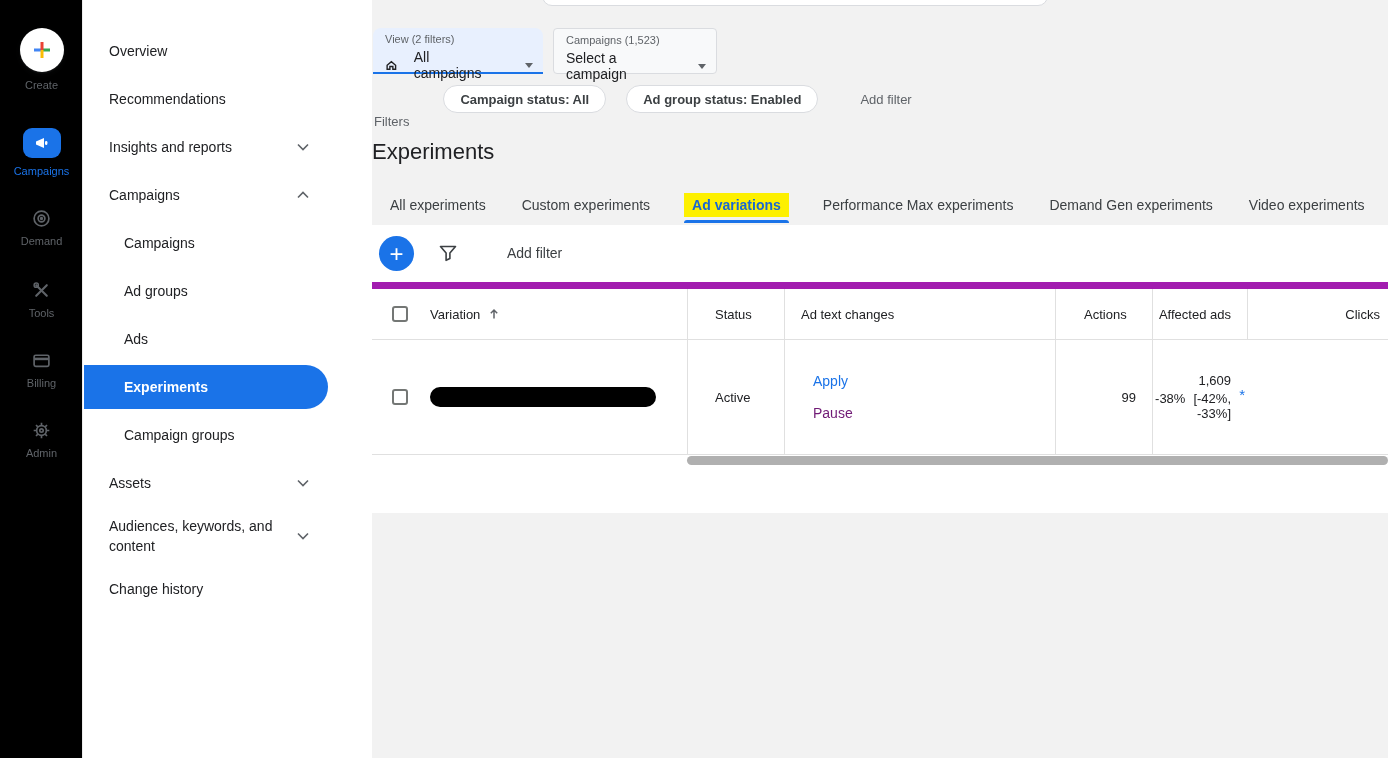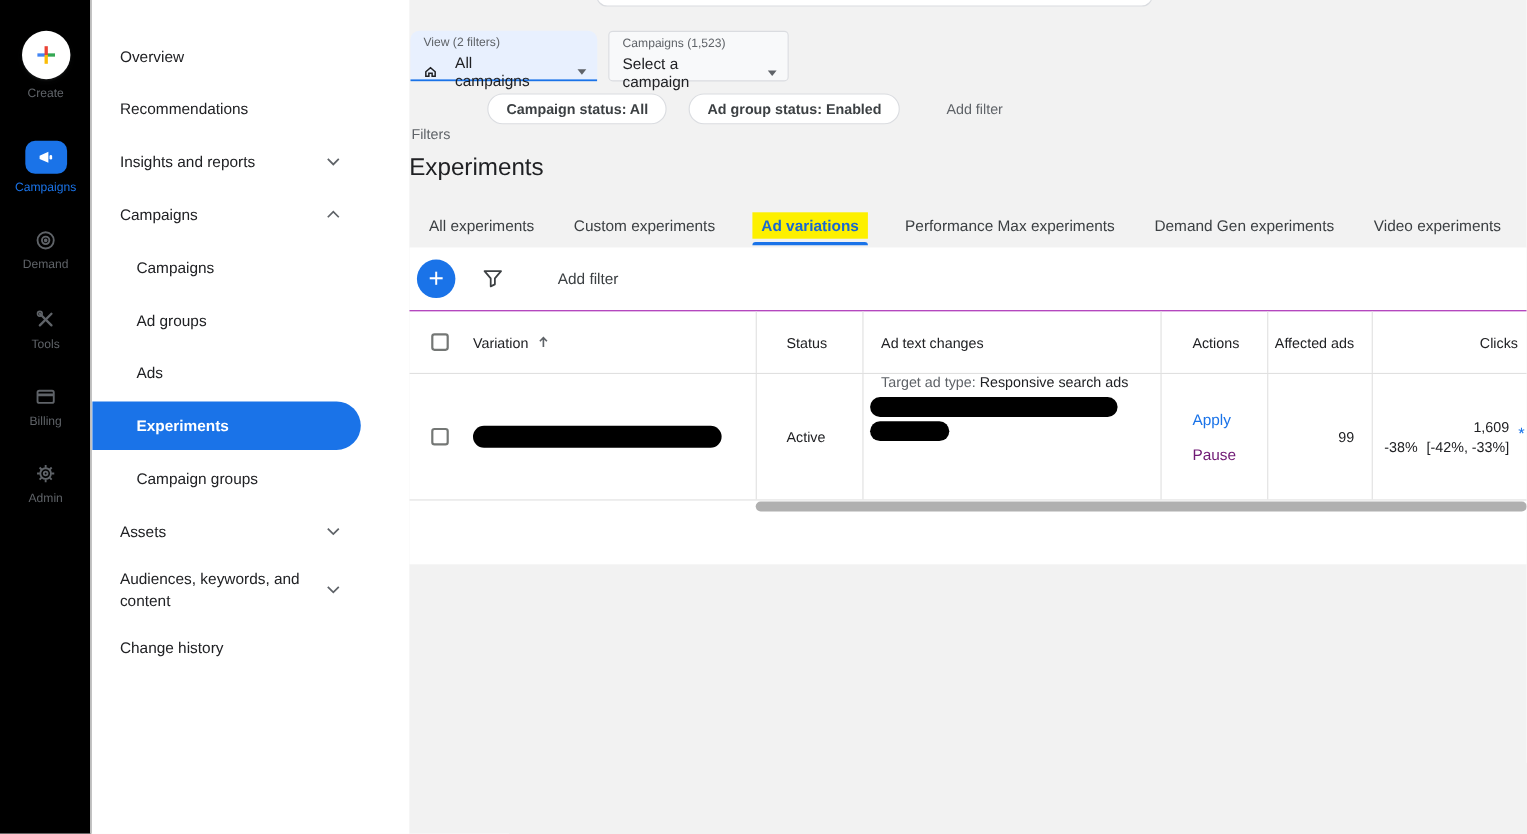--- a/index.html
+++ b/index.html
@@ -48,21 +48,21 @@
   .tab.active { background:#fdf000; color:#1967d2; font-weight:bold; padding:4px 8px; }
   .tab.active::after { content:""; position:absolute; left:0; right:0; bottom:-6px; height:3px; background:#1a73e8; border-radius:3px 3px 0 0; }
 
   .card { position:absolute; left:0; right:0; top:225px; height:288px; background:#fff; }
   .toolbar { position:relative; height:57px; }
   .plus-btn { position:absolute; left:7px; top:11px; width:35px; height:35px; border-radius:50%; background:#1a73e8; color:#fff; border:none; font-size:24px; line-height:33px; text-align:center; cursor:pointer; font-family:inherit; }
   .funnel { position:absolute; left:66px; top:18px; cursor:pointer; display:flex; }
   .tb-addfilter { position:absolute; left:135px; top:20px; font-size:14px; color:#3c4043; cursor:pointer; }
 
   .grid { display:grid; grid-template-columns:58px 257px 97px 271px 97px 95px minmax(0,1fr); }
-  .thead { height:58px; border-top:1px solid #a21caf; border-bottom:1px solid #e0e0e0; }
+  .thead { height:58px; border-top:7px solid #a21caf; border-bottom:1px solid #e0e0e0; }
   .thead .c { display:flex; align-items:center; font-size:13px; color:#202124; }
   .trow { height:115px; border-bottom:1px solid #e0e0e0; }
   .trow .c { display:flex; align-items:center; font-size:13px; color:#202124; }
   .bl { border-left:1px solid #e0e0e0; }
   .c-sel { padding-left:20px; }
   .c-status { padding-left:27px; }
   .c-adtext { padding-left:6px; }
   .c-actions { padding-left:28px; }
   .c-right { justify-content:flex-end; padding-right:16px; text-align:right; }
   .c-clicks { justify-content:flex-end; padding-right:16px; text-align:right; position:relative; }
@@ -287,30 +287,20 @@
     </div>
 
     <div class="grid trow">
       <div class="c c-sel">
           <span class="checkbox"></span>
         </div>
       <div class="c">
         <div class="redact redact-variation"></div>
       </div>
       <div class="c bl c-status">Active</div>
-      <div class="c bl c-adtext" style="align-items:flex-start">
-        <div class="col-stack">
-          <div class="adtext-line">
-            <span class="adtext-label">Target ad type:</span>
-            <span class="adtext-value">Responsive search ads</span>
-          </div>
-          <div class="redact redact-adline1"></div>
-          <div class="redact redact-adline2"></div>
-        </div>
-      </div>
       <div class="c bl c-actions">
         <div class="col-stack">
           <a class="action-link">Apply</a>
           <a class="action-link pause">Pause</a>
         </div>
       </div>
       <div class="c bl c-right">99</div>
       <div class="c bl c-clicks">
         <div class="col-stack" style="align-items:flex-end">
           <div>1,609</div>

